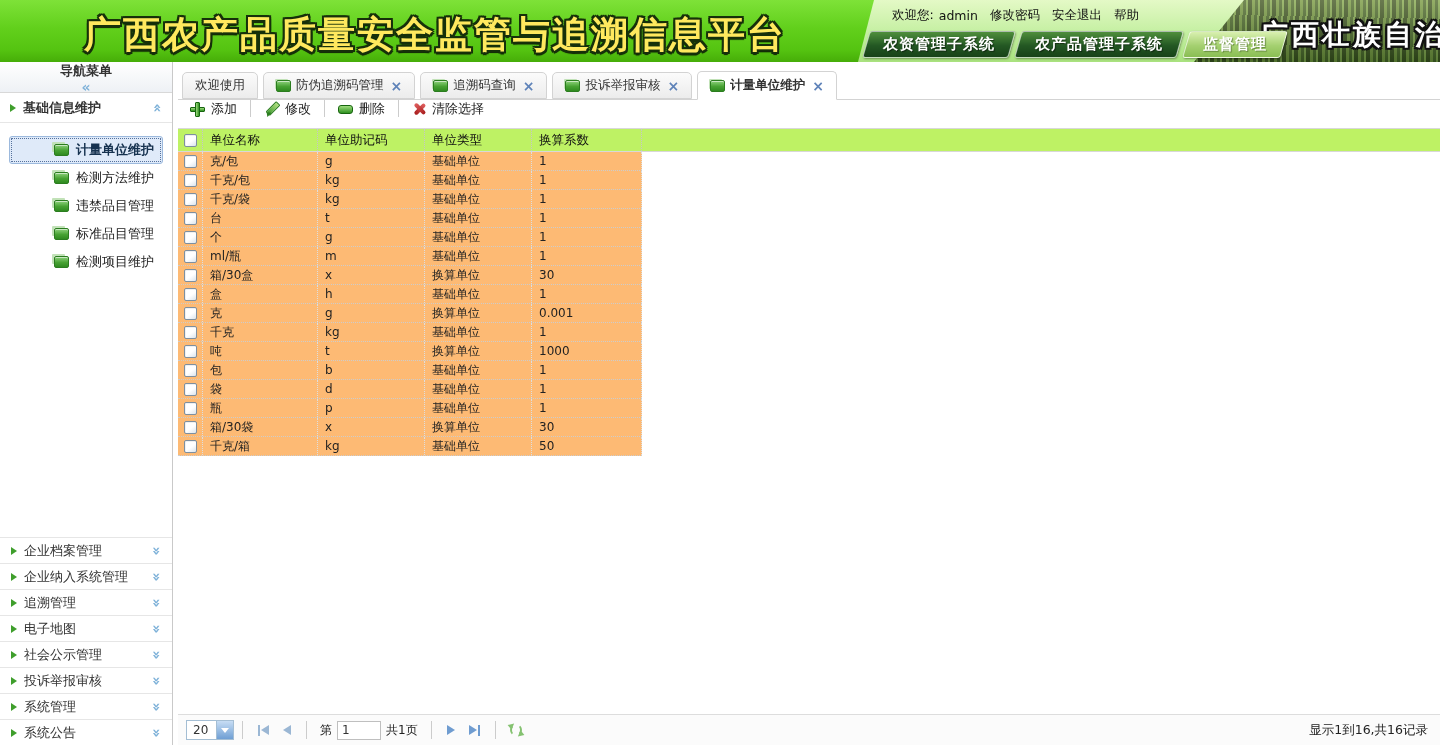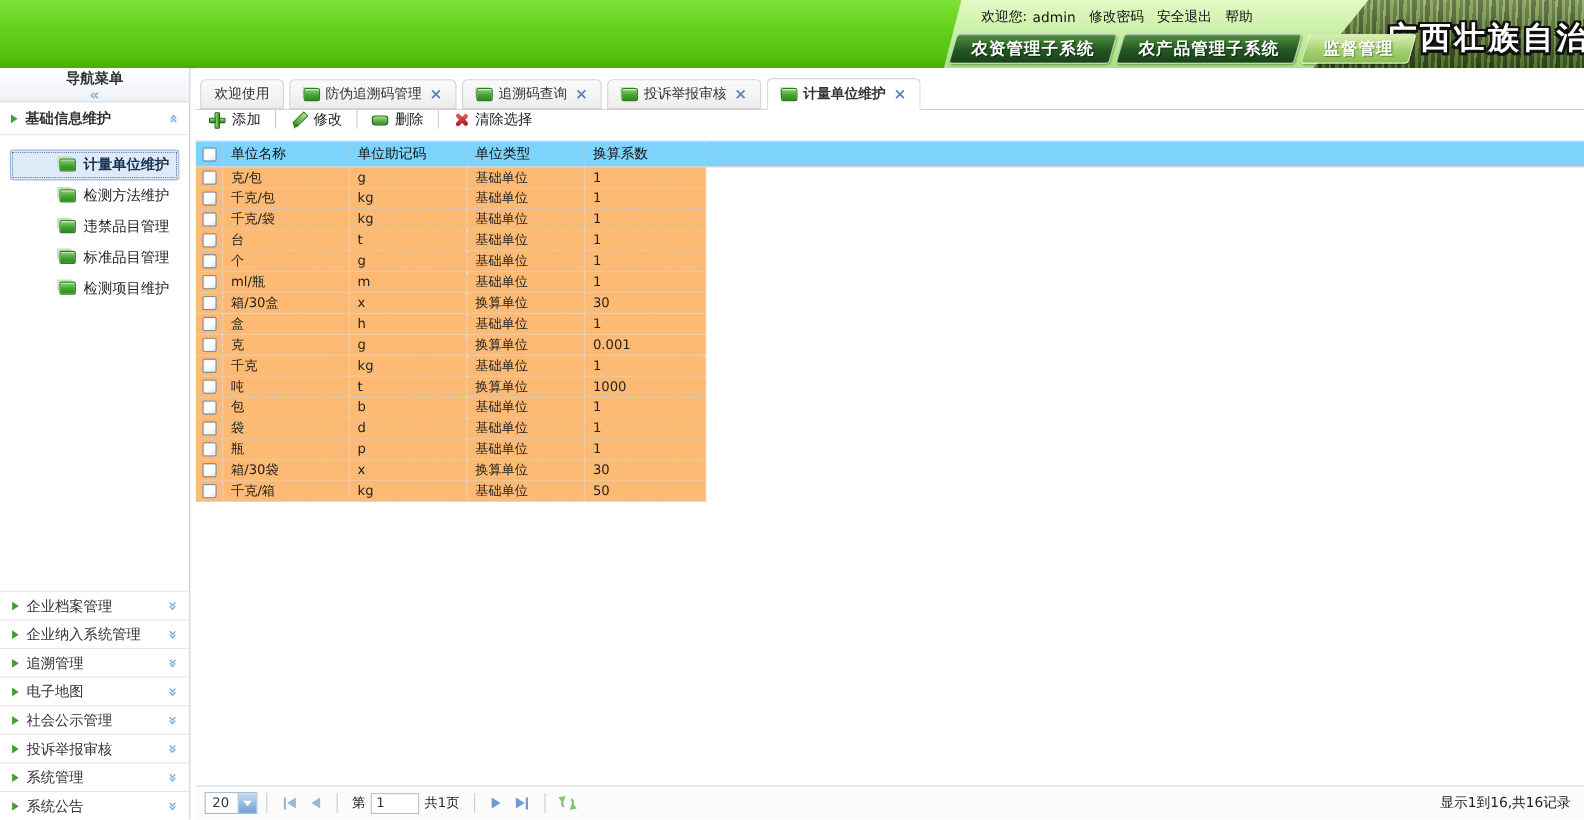--- a/index.html
+++ b/index.html
@@ -102,21 +102,21 @@
   .icon-del { width:15px; height:9px; background:linear-gradient(#9fdc7e,#2f9120);
     border:1px solid #17650f; border-radius:3px; }
   .icon-clear { position:relative; width:14px; height:14px; }
   .icon-clear::before, .icon-clear::after { content:''; position:absolute; left:5.5px; top:0;
     width:3.5px; height:14px; background:linear-gradient(#e06060,#a81d1d); border-radius:2px; }
   .icon-clear::before { transform:rotate(45deg); }
   .icon-clear::after { transform:rotate(-45deg); }
 
   
   .grid-header { display:flex; height:24px; border-top:1px solid #d8d8d8; border-bottom:1px solid #d8d8d8;
-    background:#7dd3fc; align-items:flex-end; }
+    background:#bef264; align-items:flex-end; }
   .hcell, .cell { border-right:1px dotted #c6c6c6; display:flex; align-items:center;
     padding-left:7px; height:100%; overflow:hidden; white-space:nowrap; }
   .c0 { width:25px; justify-content:center; padding-left:0; }
   .c1 { width:115px; } .c2 { width:107px; } .c3 { width:107px; } .c4 { width:110px; }
   .hcell { font-size:12.5px; color:#111; }
   .grid-row { display:flex; height:19px; width:464px; border-bottom:1px dotted #cccccc;
     background:#fdba74; cursor:default; }
   .cell { font-size:12px; color:#222; border-right:1px dotted #dedede; }
   .cbx { width:13px; height:13px; border:1px solid #7d8fa0; border-radius:2px; cursor:pointer;
     background:linear-gradient(145deg,#ffffff 55%,#dbe4ec); box-shadow:inset 1px 1px 0 rgba(0,0,0,.06); flex:none; }
@@ -154,20 +154,21 @@
 </head>
 <body>
 
 <div id="app">
 
   <div id="banner">
     <div class="banner-photo">
       <div class="region-label">广西壮族自治区</div>
     </div>
     <div class="welcome-panel"></div>
+    <div class="banner-title">广西农产品质量安全监管与追溯信息平台</div>
     <div class="welcome-line">
       <span class="wl-user">
         <span>欢迎您:</span>
         <span>admin</span>
       </span>
       <span>修改密码</span>
       <span>安全退出</span>
       <span>帮助</span>
     </div>
     <div class="sys-buttons">

